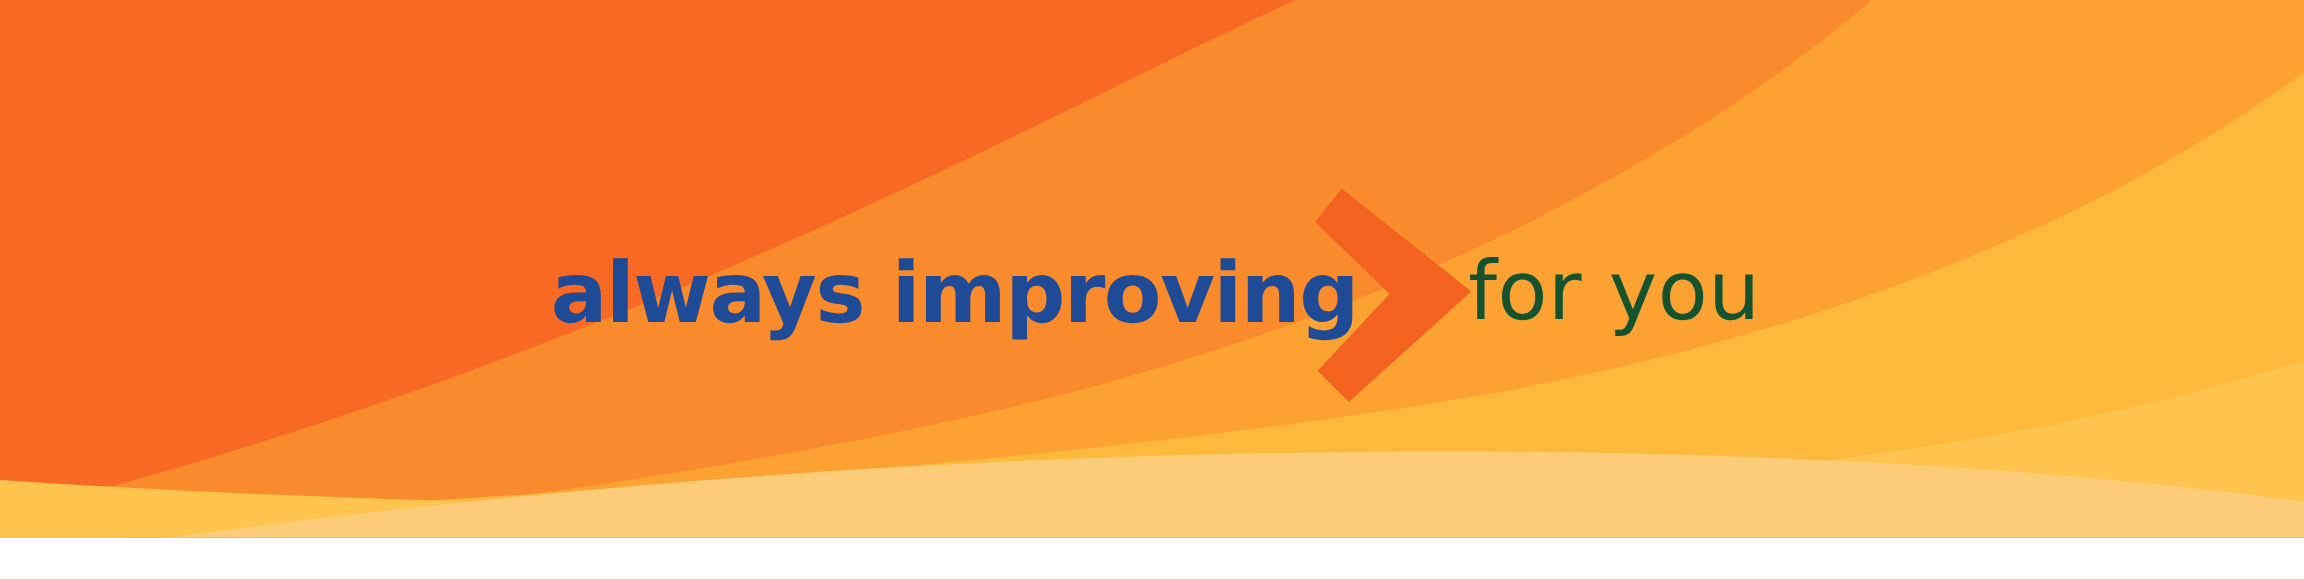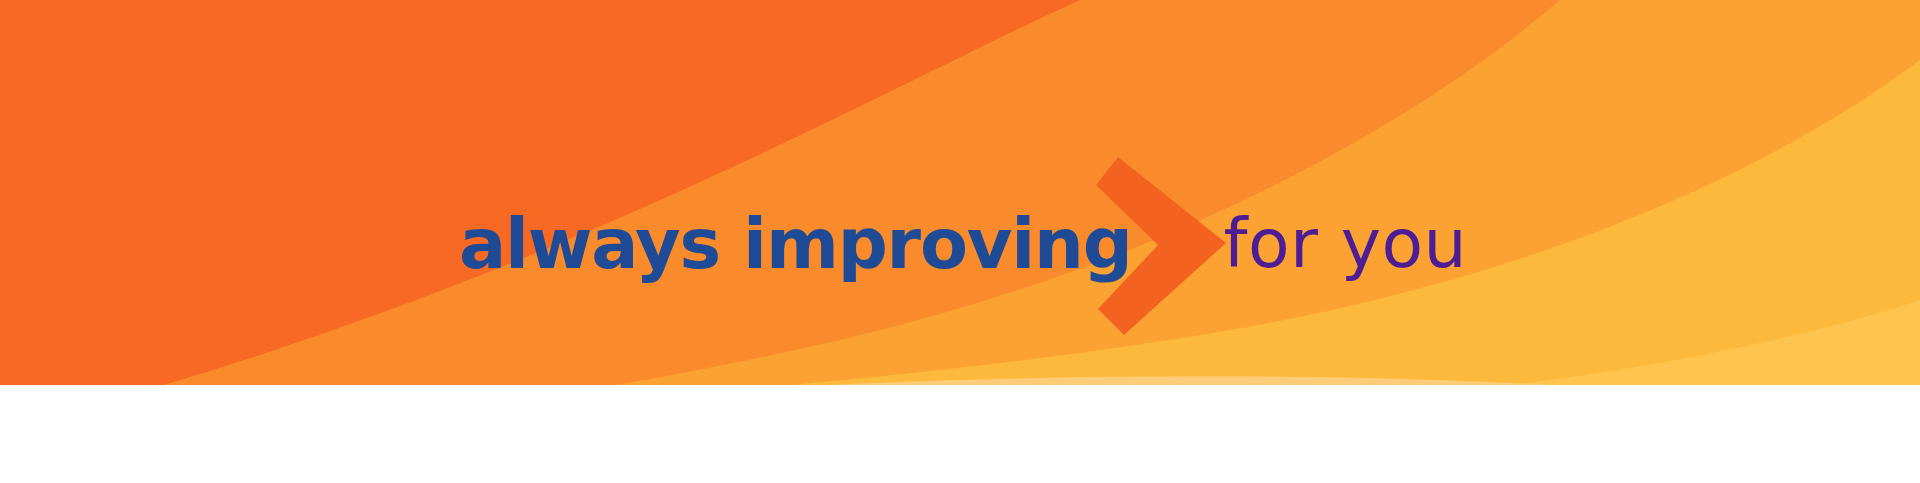--- a/index.html
+++ b/index.html
@@ -8,21 +8,21 @@
     padding: 0;
     background: #ffffff;
   }
   body {
     font-family: "Liberation Sans", sans-serif;
   }
 
   #banner {
     position: relative;
     width: 1920px;
-    height: 385px;
+    height: 448px;
     overflow: hidden;
     background: #FA8B2C;
   }
 
   #wave-svg {
     position: absolute;
     inset: 0;
     width: 1920px;
     height: 483px;
     display: block;
@@ -77,21 +77,21 @@
     height: 186px;
     overflow: visible;
   }
 
   .tagline-light {
     font-family: "DejaVu Sans", "Liberation Sans", sans-serif;
     font-weight: normal;
     font-size: 68px;
     line-height: 1;
     letter-spacing: 0.5px;
-    color: #4c1d95;
+    color: #14532d;
     white-space: nowrap;
     position: relative;
     z-index: 3;
     transform: translateY(2px);
     margin-left: 16px;
   }
 </style>
 </head>
 <body>
 

